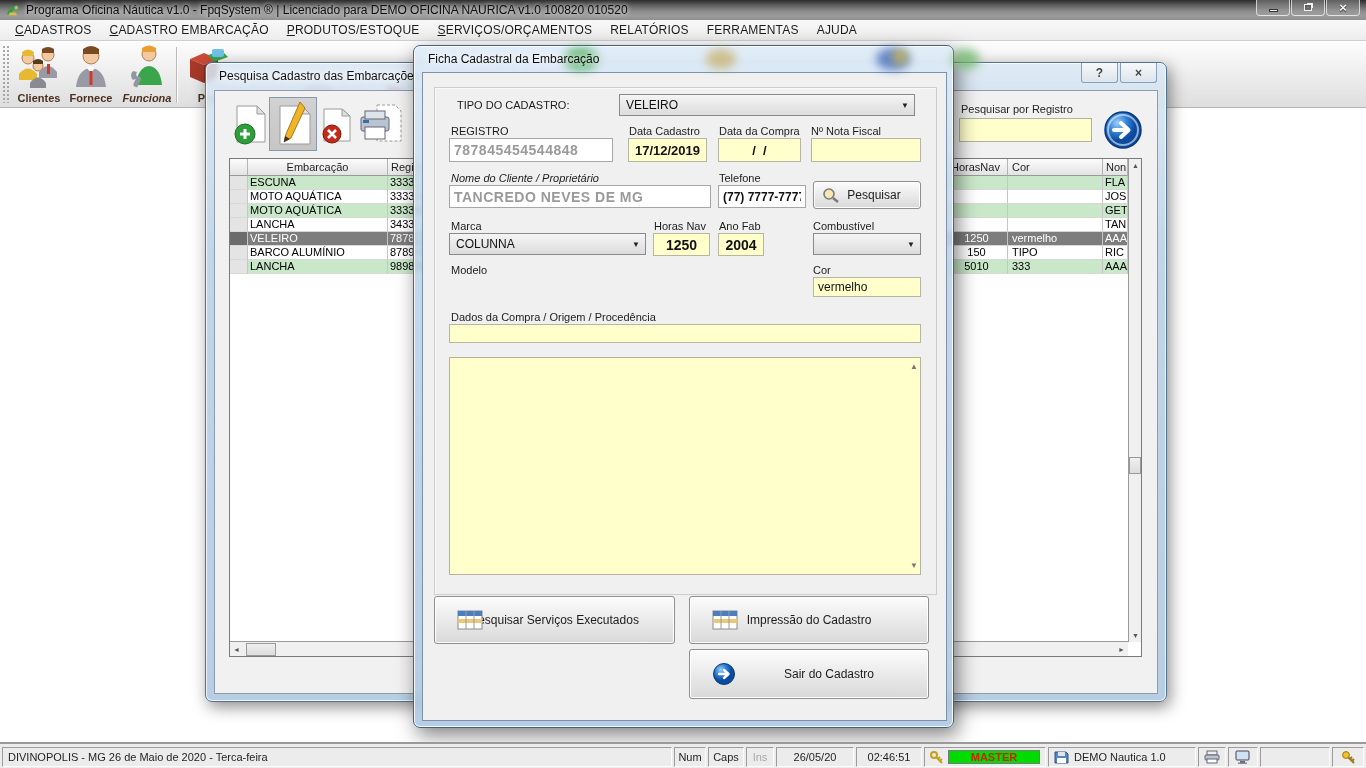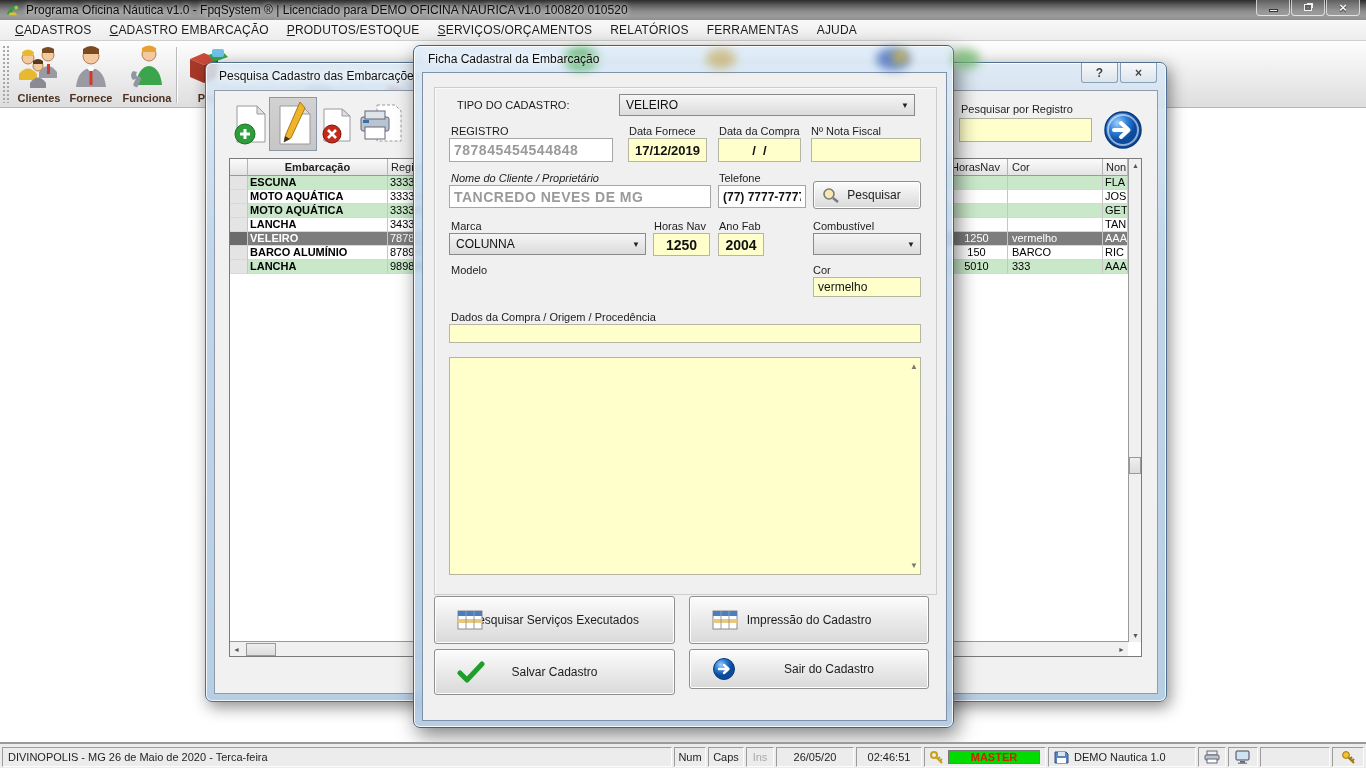--- a/index.html
+++ b/index.html
@@ -62,21 +62,21 @@
   .sw-search-input { position:absolute; left:744px; top:27px; width:133px; height:24px; background:#ffffcc;
     border:1px solid #b2b29e; font-size:12px; padding:0 4px; }
   .go-btn { position:absolute; left:888px; top:19px; width:40px; height:40px; border:none; background:transparent; }
 
   .grid { position:absolute; left:14px; top:67px; width:913px; height:499px; background:#fff; border:1px solid #7a7a7a; font-size:11px; }
   .ghead { display:flex; height:17px; }
   .gh { background:linear-gradient(#fbfbfb,#e3e3e3); border-right:1px solid #b4b4b4; border-bottom:1px solid #9a9a9a;
     display:flex; align-items:center; color:#1e1e1e; padding:0 3px; overflow:hidden; }
   .grow { display:flex; height:14px; }
   .c { border-right:1px solid #c6c6c6; border-bottom:1px solid #d8d8d8; overflow:hidden; white-space:nowrap; padding:0 2px; line-height:13px; }
-  .w-ind { width:18px; } .w-emb { width:140px;font-weight:bold; } .w-reg { width:560px; } .w-hn { width:60px; text-align:center; padding-right:4px; }
+  .w-ind { width:18px; } .w-emb { width:140px; } .w-reg { width:560px; } .w-hn { width:60px; text-align:center; padding-right:4px; }
   .w-cor { width:95px; padding-left:4px; } .w-nom { width:25px; }
   .grow.green { background:#c9e8c9; } .grow.white { background:#fff; }
   .grow.selected { background:#7d7d7d; color:#fff; }
   .grow .w-ind { background:#e4e4e4; } .grow.selected .w-ind { background:#6b6b6b; }
   .gh.center { justify-content:center; }
 
   .vscroll { position:absolute; right:0; top:0; width:13px; height:483px; background:#f0f0f0; border-left:1px solid #9a9a9a; }
   .hscroll { position:absolute; left:0; bottom:0; height:15px; width:898px; background:#f0f0f0; border-top:1px solid #9a9a9a; }
   .sarrow { position:absolute; font-size:7px; color:#555; width:13px; height:13px; display:flex; align-items:center; justify-content:center; }
   .thumb { position:absolute; background:linear-gradient(#efefef,#dcdcdc); border:1px solid #9a9a9a; }
@@ -173,21 +173,21 @@
         <circle cx="21" cy="11" r="8" fill="#f2c9a0" stroke="#b08050"></circle>
         <path d="M13 4 Q21 -2 29 4 L29 9 L13 9 Z" fill="#7a4a20"></path>
         <path d="M6 42 Q8 24 21 23 Q34 24 36 42 Z" fill="#9a9aa5"></path>
         <path d="M17 23 L21 28 L25 23 L21 21 Z" fill="#fff"></path>
         <rect x="19.5" y="26" width="3" height="14" fill="#d03a2a"></rect>
       </svg>
     </div>
     <div class="tb-label">Fornece</div>
   </div>
 
-  <div class="tb-item" style="left:120px;">
+  <div class="tb-item" style="left:120px;font-style:italic;">
     <div class="tb-icon">
       <svg width="44" height="46" viewBox="0 0 44 46">
         <circle cx="24" cy="9" r="7" fill="#f2c9a0" stroke="#b08050"></circle>
         <path d="M17 3 Q24 -2 31 3 L31 7 L17 7 Z" fill="#e8a030"></path>
         <path d="M11 40 Q13 22 24 21 Q35 22 37 40 Z" fill="#3aa54a"></path>
         <path d="M8 26 Q4 30 8 35 L13 33 Q10 30 12 27 Z" fill="#8f98a0"></path>
         <rect x="10" y="31" width="5" height="11" rx="2" fill="#8f98a0" transform="rotate(25 12 36)"></rect>
       </svg>
     </div>
     <div class="tb-label">Funciona</div>
@@ -342,21 +342,21 @@
         <span class="c w-reg">787845454544848</span>
         <span class="c w-hn">1250</span>
         <span class="c w-cor">vermelho</span>
         <span class="c w-nom">AAA</span>
       </div>
       <div class="grow white">
         <span class="c w-ind"></span>
         <span class="c w-emb">BARCO ALUMÍNIO</span>
         <span class="c w-reg">8789488</span>
         <span class="c w-hn">150</span>
-        <span class="c w-cor">BARCO</span>
+        <span class="c w-cor">TIPO</span>
         <span class="c w-nom">RIC</span>
       </div>
       <div class="grow green">
         <span class="c w-ind"></span>
         <span class="c w-emb">LANCHA</span>
         <span class="c w-reg">989898</span>
         <span class="c w-hn">5010</span>
         <span class="c w-cor">333</span>
         <span class="c w-nom">AAA</span>
       </div>
@@ -386,21 +386,21 @@
   <div class="dlg-client">
     <div class="panel">
 
       <span class="lbl" style="left:22px;top:11px;">TIPO DO CADASTRO:</span>
       <div class="combo" style="left:184px;top:6px;width:296px;height:22px;">
         <span>VELEIRO</span>
         <span class="combo-arrow">▼</span>
       </div>
 
       <span class="lbl" style="left:16px;top:37px;">REGISTRO</span>
-      <span class="lbl" style="left:194px;top:37px;">Data Fornece</span>
+      <span class="lbl" style="left:194px;top:37px;">Data Cadastro</span>
       <span class="lbl" style="left:284px;top:37px;">Data da Compra</span>
       <span class="lbl" style="left:376px;top:37px;">Nº  Nota Fiscal</span>
 
       <input class="field grayval" style="left: 14px; top: 50px; width: 164px; height: 24px;" value="787845454544848">
       <input class="field yellow bcent" style="left: 193px; top: 50px; width: 79px; height: 24px;" value="17/12/2019">
       <input class="field yellow bcent" style="left: 283px; top: 50px; width: 83px; height: 24px;" value="/  /">
       <input class="field yellow" style="left: 376px; top: 50px; width: 110px; height: 24px;" value="">
 
       <span class="lbl" style="left:16px;top:84px;font-style:italic;">Nome do Cliente / Proprietário</span>
       <span class="lbl" style="left:284px;top:84px;">Telefone</span>
@@ -461,29 +461,21 @@
         <svg width="26" height="20" viewBox="0 0 26 20">
           <rect x="1" y="1" width="24" height="18" fill="#fff" stroke="#8a8a8a"></rect>
           <rect x="1" y="1" width="24" height="5" fill="#4a7ec2"></rect>
           <rect x="1" y="9" width="24" height="4" fill="#e8c87a"></rect>
           <line x1="9" y1="1" x2="9" y2="19" stroke="#9a9a9a"></line>
             <line x1="17" y1="1" x2="17" y2="19" stroke="#9a9a9a"></line>
         </svg>
       </span>
       <span>Impressão do Cadastro</span>
     </div>
-    <div class="sbtn btn-big" style="left:11px;top:576px;width:241px;height:46px;">
-      <span class="btn-ico">
-        <svg width="28" height="22" viewBox="0 0 28 22">
-          <path d="M3 12 L10 19 L25 3" fill="none" stroke="#1e9e2a" stroke-width="5" stroke-linecap="round" stroke-linejoin="round"></path>
-        </svg>
-      </span>
-      <span>Salvar Cadastro</span>
-    </div>
-    <div class="sbtn btn-big" style="left:266px;top:576px;width:240px;height:40px;padding-left:40px;">
+    <div class="sbtn btn-big" style="left:266px;top:576px;width:240px;height:50px;padding-left:40px;">
       <span class="btn-ico">
         <svg width="24" height="24" viewBox="0 0 24 24">
           <defs>
               <radialGradient id="bg2" cx="35%" cy="30%">
                 <stop offset="0%" stop-color="#9fd0ff"></stop>
                 <stop offset="55%" stop-color="#2f7fd6"></stop>
                 <stop offset="100%" stop-color="#0c4a9e"></stop>
               </radialGradient>
             </defs>
           <circle cx="12" cy="12" r="10.5" fill="url(#bg2)" stroke="#0a3a7e"></circle>

